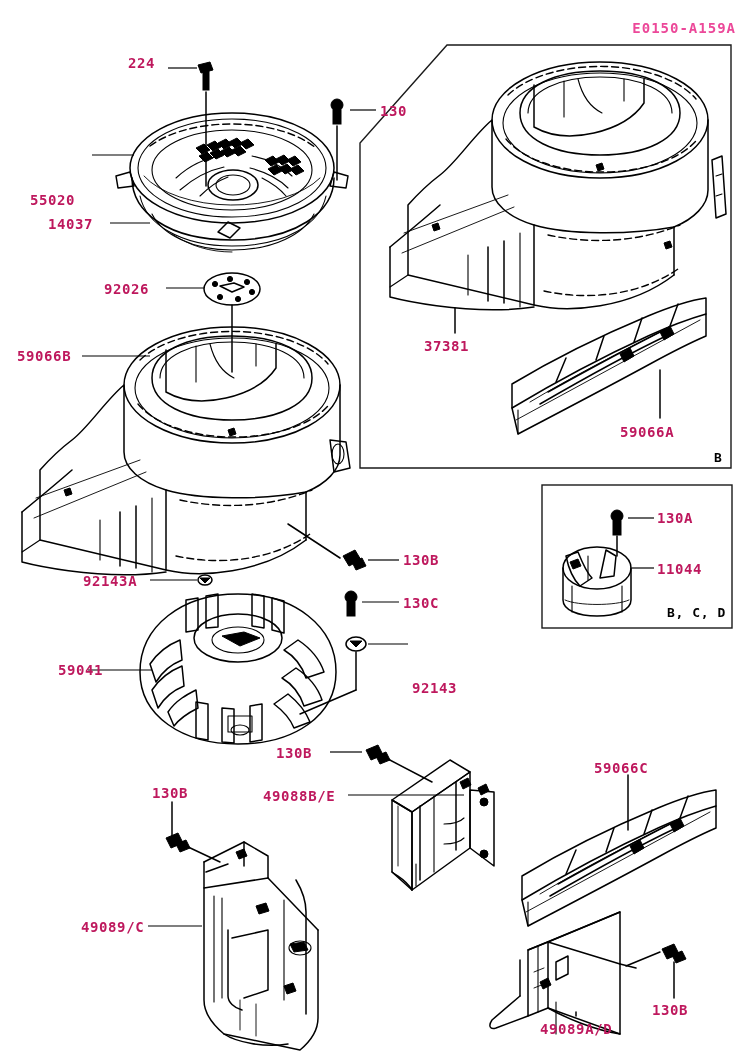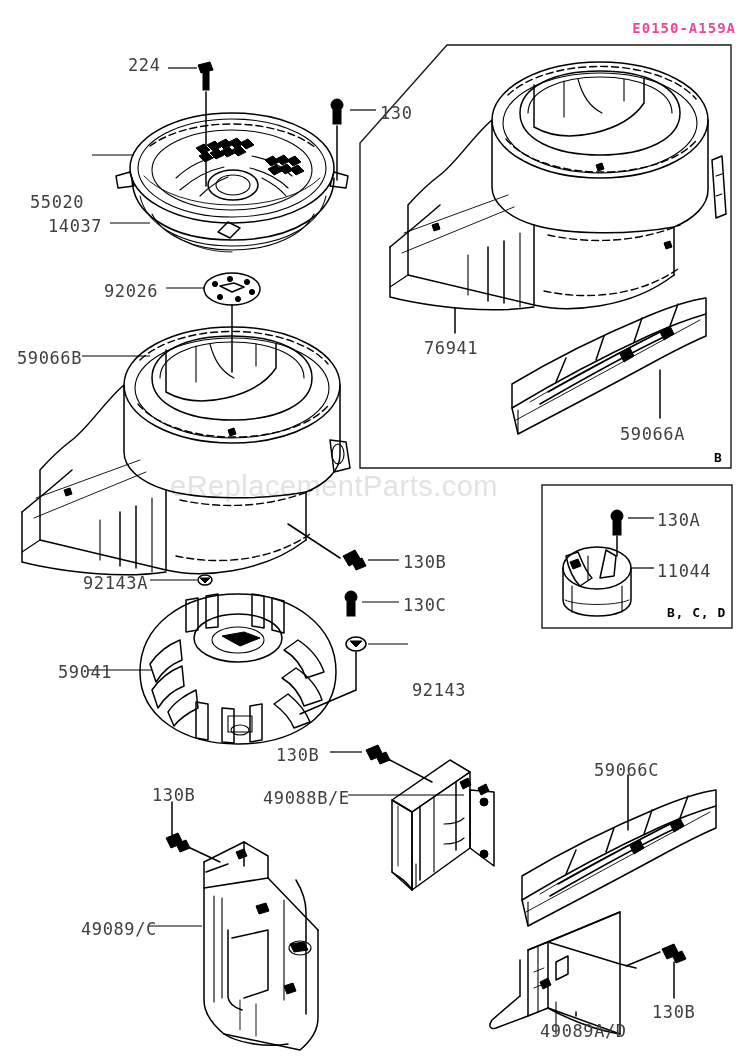--- a/index.html
+++ b/index.html
@@ -30,24 +30,24 @@
     font-size: 14px;
     font-weight: bold;
     letter-spacing: 1px;
     color: #ec4899;
     white-space: nowrap;
     margin-top: 16px;
   }
   .callout {
     position: absolute;
     font-family: "DejaVu Sans Mono", monospace;
-    font-size: 17px;
-    font-weight: normal;
+    font-size: 14px;
+    font-weight: bold;
     letter-spacing: 0.6px;
-    color: #404040;
+    color: #be185d;
     white-space: nowrap;
   }
   .panel-tag {
     position: absolute;
     font-family: "DejaVu Sans Mono", monospace;
     font-size: 13px;
     font-weight: bold;
     letter-spacing: 0.6px;
     color: #000;
     white-space: nowrap;
@@ -64,21 +64,20 @@
     pointer-events: none;
   }
 </style>
 </head>
 <body>
 
 <div id="page">
 
   <div class="diagram-title">E0150-A159A</div>
 
-  <div class="watermark">eReplacementParts.com</div>
 
   <svg id="svg-root" viewBox="0 0 750 1064">
     <defs>
       <style>
         .ln { fill:none; stroke:#000; stroke-width:1.5; stroke-linecap:round; stroke-linejoin:round; }
         .lnt { fill:none; stroke:#000; stroke-width:1.1; stroke-linecap:round; stroke-linejoin:round; }
         .lnf { fill:none; stroke:#000; stroke-width:0.9; stroke-linecap:round; stroke-linejoin:round; }
         .led { fill:none; stroke:#000; stroke-width:1.2; }
         .sol { fill:#000; stroke:#000; stroke-width:1; }
         .wht { fill:#fff; stroke:#000; stroke-width:1.3; stroke-linejoin:round; }
@@ -460,21 +459,21 @@
       <path class="sol" d="M366,750 l0,0"></path>
     </g>
   </svg>
 
   <div>
     <div class="callout" style="left:128px; top:55px;">224</div>
     <div class="callout" style="left:30px;  top:148px;margin-top:44px;">55020</div>
     <div class="callout" style="left:48px;  top:216px;">14037</div>
     <div class="callout" style="left:104px; top:281px;">92026</div>
     <div class="callout" style="left:380px; top:103px;">130</div>
-    <div class="callout" style="left:424px; top:338px;">76941</div>
+    <div class="callout" style="left:424px; top:338px;">37381</div>
     <div class="callout" style="left:620px; top:424px;">59066A</div>
     <div class="callout" style="left:17px;  top:348px;">59066B</div>
     <div class="callout" style="left:403px; top:552px;">130B</div>
     <div class="callout" style="left:403px; top:595px;">130C</div>
     <div class="callout" style="left:412px; top:636px;margin-top:44px;">92143</div>
     <div class="callout" style="left:83px;  top:573px;">92143A</div>
     <div class="callout" style="left:35px;  top:662px;margin-left:23px;">59041</div>
     <div class="callout" style="left:657px; top:510px;">130A</div>
     <div class="callout" style="left:657px; top:561px;">11044</div>
     <div class="callout" style="left:276px; top:745px;">130B</div>

